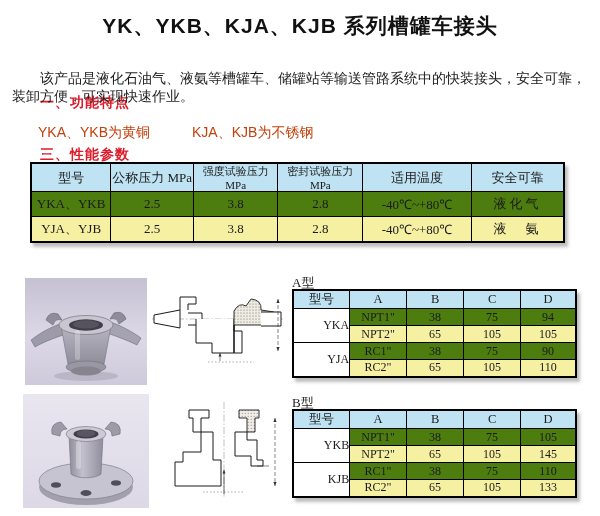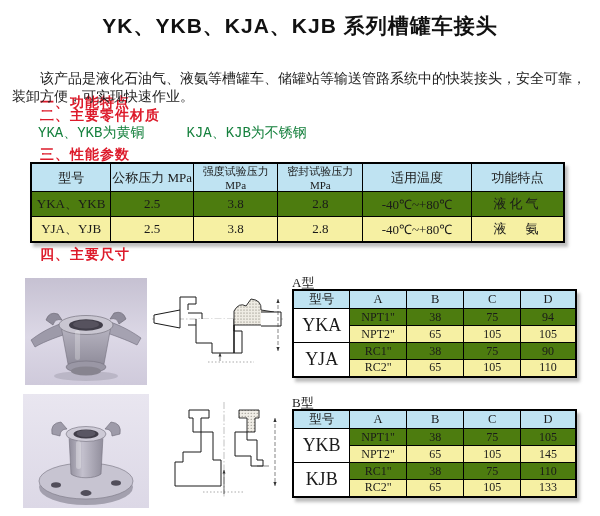--- a/index.html
+++ b/index.html
@@ -20,21 +20,21 @@
   }
   #sec1-head { top:59px;margin-top:35px; }
   #sec2-head { top:107px; }
   #sec3-head { top:146px; }
   #sec4-head { top:246px; }
 
   #feature-para {
     top:70px; left:12px; width:578px; font-size:14px; line-height:17.5px;
     text-indent:2em; color:#1c1c1c;
   }
-  #materials { top:124px; left:38px; font-size:14px; color:#15803d;font-family:Liberation Mono, monospace; }
+  #materials { top:124px; left:38px; font-size:14px; color:#c2410c; }
   #materials .gap { display:inline-block; width:42px; }
 
   
   table { border-collapse:collapse; background:#4d7c0f; }
   th, td { border:1px solid #000; text-align:center; vertical-align:middle;
            font-family:"Liberation Serif", serif; font-weight:normal; }
   .tbl-shadow { box-shadow:3px 4px 3px rgba(110,110,110,0.45); }
 
   #perf-table { top:162px; left:30px; width:535px; border:2px solid #000; }
   #perf-table th { height:26px; background:var(--header-blue,#bfe3f2); font-size:13px; }
@@ -46,40 +46,39 @@
   .dim-label { font-family:"Liberation Serif", serif; font-size:13px; color:#222; }
   #dimA-label { top:274px; left:292px; }
   #dimB-label { top:394px; left:292px; }
 
   .dim-table { width:285px; border:2px solid #000; }
   #dimA-table { top:289px; left:292px; }
   #dimB-table { top:409px; left:292px; }
   .dim-table th { height:16px; background:var(--header-blue,#bfe3f2); font-size:12.5px; }
   .dim-table td { height:17px; font-size:12px; }
   .dim-table tr.yellow td { background:var(--row-yellow,#f6f0a3); }
-  .dim-table td.model { background:#fff !important; font-size:18px; }
+  .dim-table td.model { background:#fff !important; font-size:12px;text-align:right; }
 
   
   .fig { display:block; }
   #photo-a { top:278px; left:25px; }
   #draw-a  { top:285px; left:150px; }
   #photo-b { top:394px; left:23px; }
   #draw-b  { top:400px; left:163px; }
 </style>
 </head>
 <body>
 
 <div id="page">
 
   <div id="title" class="abs">YK、YKB、KJA、KJB 系列槽罐车接头</div>
 
   <div id="sec1-head" class="abs sec-head">一、功能特点</div>
   <div id="feature-para" class="abs">该产品是液化石油气、液氨等槽罐车、储罐站等输送管路系统中的快装接头，安全可靠，装卸方便，可实现快速作业。</div>
 
-  <div id="sec2-head" class="abs sec-head">二、主要零件材质</div>
   <div id="materials" class="abs">
     <span>YKA、YKB为黄铜</span><span class="gap"></span><span>KJA、KJB为不锈钢</span>
   </div>
 
   <div id="sec3-head" class="abs sec-head">三、性能参数</div>
 
   <table id="perf-table" class="abs tbl-shadow">
     <colgroup>
         <col style="width:80px">
         <col style="width:83px">
@@ -88,21 +87,21 @@
         <col style="width:109px">
         <col style="width:93px">
       </colgroup>
     <thead>
       <tr>
         <th>型号</th>
         <th>公称压力 MPa</th>
         <th class="sm">强度试验压力MPa</th>
         <th class="sm">密封试验压力MPa</th>
         <th>适用温度</th>
-        <th>功能特点</th>
+        <th>安全可靠</th>
       </tr>
     </thead>
     <tbody>
       <tr>
         <td>YKA、YKB</td>
         <td>2.5</td>
         <td>3.8</td>
         <td>2.8</td>
         <td>-40℃~+80℃</td>
         <td class="medium">液化气</td>
@@ -111,21 +110,20 @@
         <td>YJA、YJB</td>
         <td>2.5</td>
         <td>3.8</td>
         <td>2.8</td>
         <td>-40℃~+80℃</td>
         <td class="medium">液　氨</td>
       </tr>
     </tbody>
   </table>
 
-  <div id="sec4-head" class="abs sec-head">四、主要尺寸</div>
 
   <svg id="photo-a" class="abs fig" width="122" height="107" viewBox="0 0 122 107">
     <defs>
       <linearGradient id="pa-bg" x1="0" y1="0" x2="0" y2="1">
         <stop offset="0" stop-color="#c6c1d2"></stop>
           <stop offset="0.55" stop-color="#dcd8e6"></stop>
           <stop offset="1" stop-color="#cfcadb"></stop>
       </linearGradient>
       <linearGradient id="pa-body" x1="0" y1="0" x2="0" y2="1">
         <stop offset="0" stop-color="#b8b5c2"></stop>

